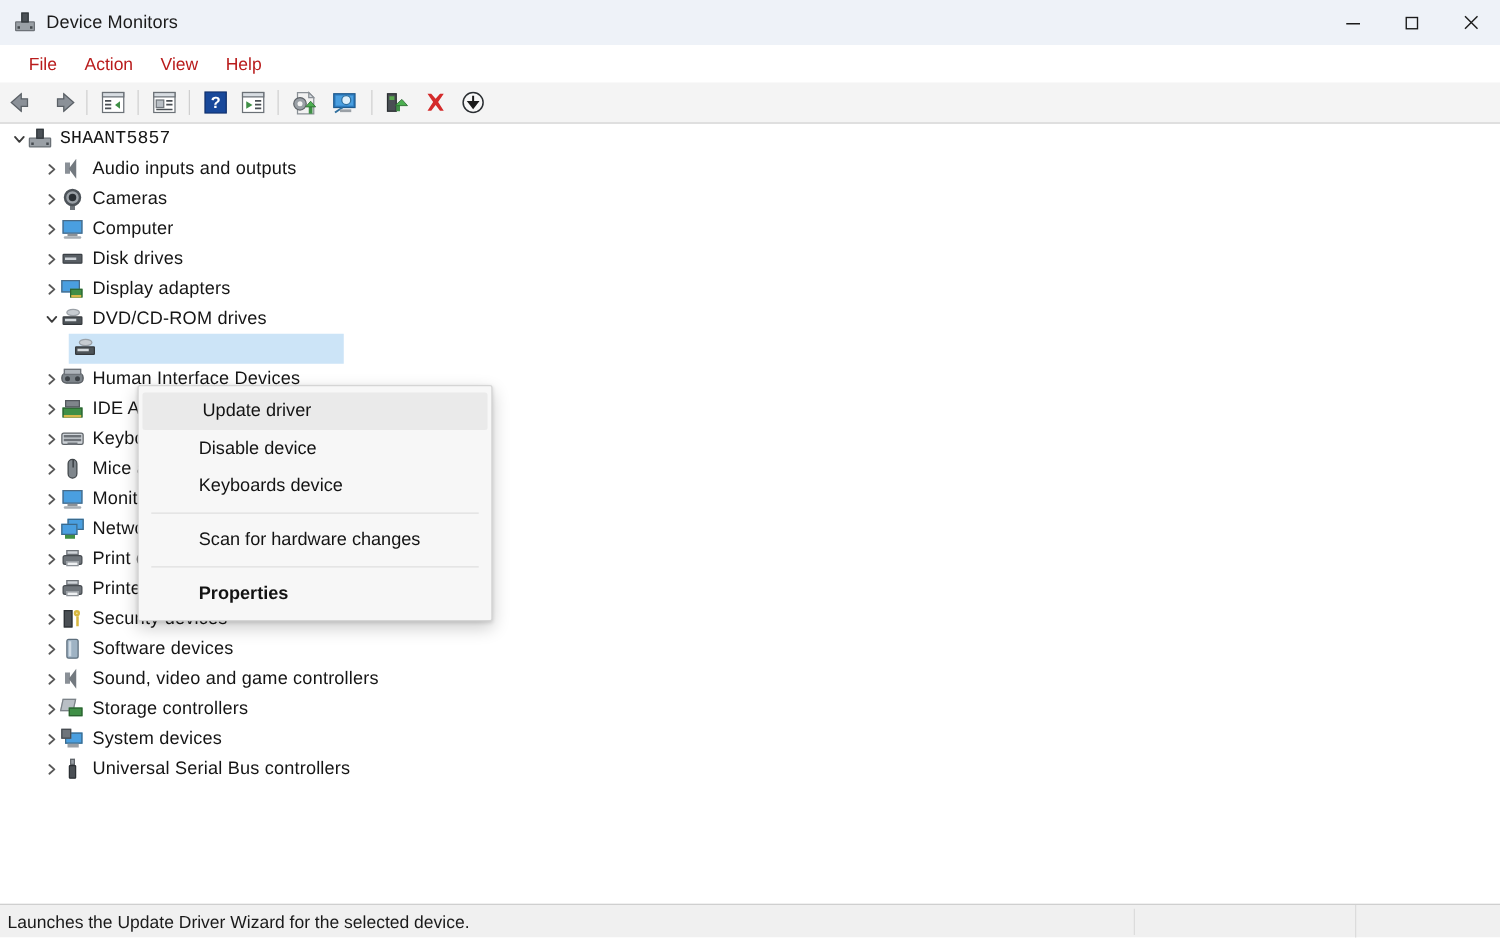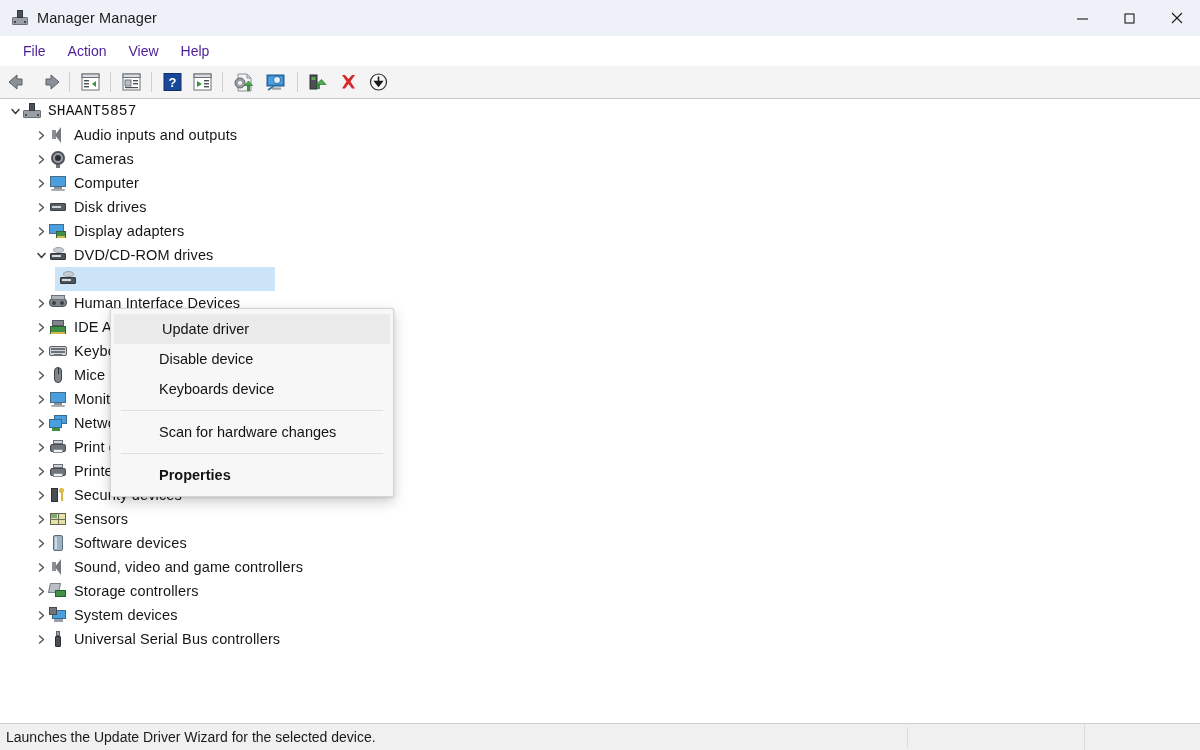--- a/index.html
+++ b/index.html
@@ -57,21 +57,21 @@
   .wc-min { padding-bottom: 0; }
 
   
   .menubar {
     position: absolute; left: 0; top: 36px; width: 1200px; height: 30px;
     background: #ffffff;
     display: flex; align-items: center;
     padding-left: 12px;
   }
   .menu-item {
-    font-size: 14px; color: #4c1d95;
+    font-size: 14px; color: #b91c1c;
     padding: 3px 11px 4px 11px;
     white-space: nowrap;
   }
 
   
   .toolbar {
     position: absolute; left: 0; top: 66px; width: 1200px; height: 33px;
     background: #f4f4f4;
     border-bottom: 1px solid #c9c9c9;
     display: flex; align-items: center;
@@ -438,21 +438,21 @@
 
 <div id="app">
 
   <div class="titlebar">
     <div class="titlebar-icon">
       <div class="tb-body"></div>
       <div class="tb-tower"></div>
       <div class="tb-dot1"></div>
       <div class="tb-dot2"></div>
     </div>
-    <div class="titlebar-title">Manager Manager</div>
+    <div class="titlebar-title">Device Monitors</div>
 
     <div class="wincontrols">
       <div class="wc wc-min">
         <svg width="13" height="13" viewBox="0 0 13 13">
             <line x1="1" y1="7" x2="12" y2="7" stroke="#1b1b1b" stroke-width="1.1"></line>
           </svg>
       </div>
       <div class="wc">
         <svg width="13" height="13" viewBox="0 0 13 13">
             <rect x="2" y="2" width="9" height="9" fill="none" stroke="#1b1b1b" stroke-width="1.1"></rect>
@@ -845,36 +845,20 @@
       <div class="icon-slot">
         <div class="ic ic-security">
             <div class="tok"></div>
             <div class="key"></div>
             <div class="keystem"></div>
           </div>
       </div>
       <div class="row-label">Security devices</div>
     </div>
 
-    <div class="row depth1">
-      <div class="chev">
-        <svg width="11" height="11" viewBox="0 0 11 11">
-            <path d="M3.5 2 L7.5 5.5 L3.5 9" fill="none" stroke="#5a5a5a" stroke-width="1.5" stroke-linecap="round" stroke-linejoin="round"></path>
-          </svg>
-      </div>
-      <div class="icon-slot">
-        <div class="ic ic-sensor">
-            <div class="frame"></div>
-            <div class="blk"></div>
-            <div class="g1"></div>
-            <div class="g2"></div>
-          </div>
-      </div>
-      <div class="row-label">Sensors</div>
-    </div>
 
     <div class="row depth1">
       <div class="chev">
         <svg width="11" height="11" viewBox="0 0 11 11">
             <path d="M3.5 2 L7.5 5.5 L3.5 9" fill="none" stroke="#5a5a5a" stroke-width="1.5" stroke-linecap="round" stroke-linejoin="round"></path>
           </svg>
       </div>
       <div class="icon-slot">
         <div class="ic ic-software">
             <div class="box"></div>

